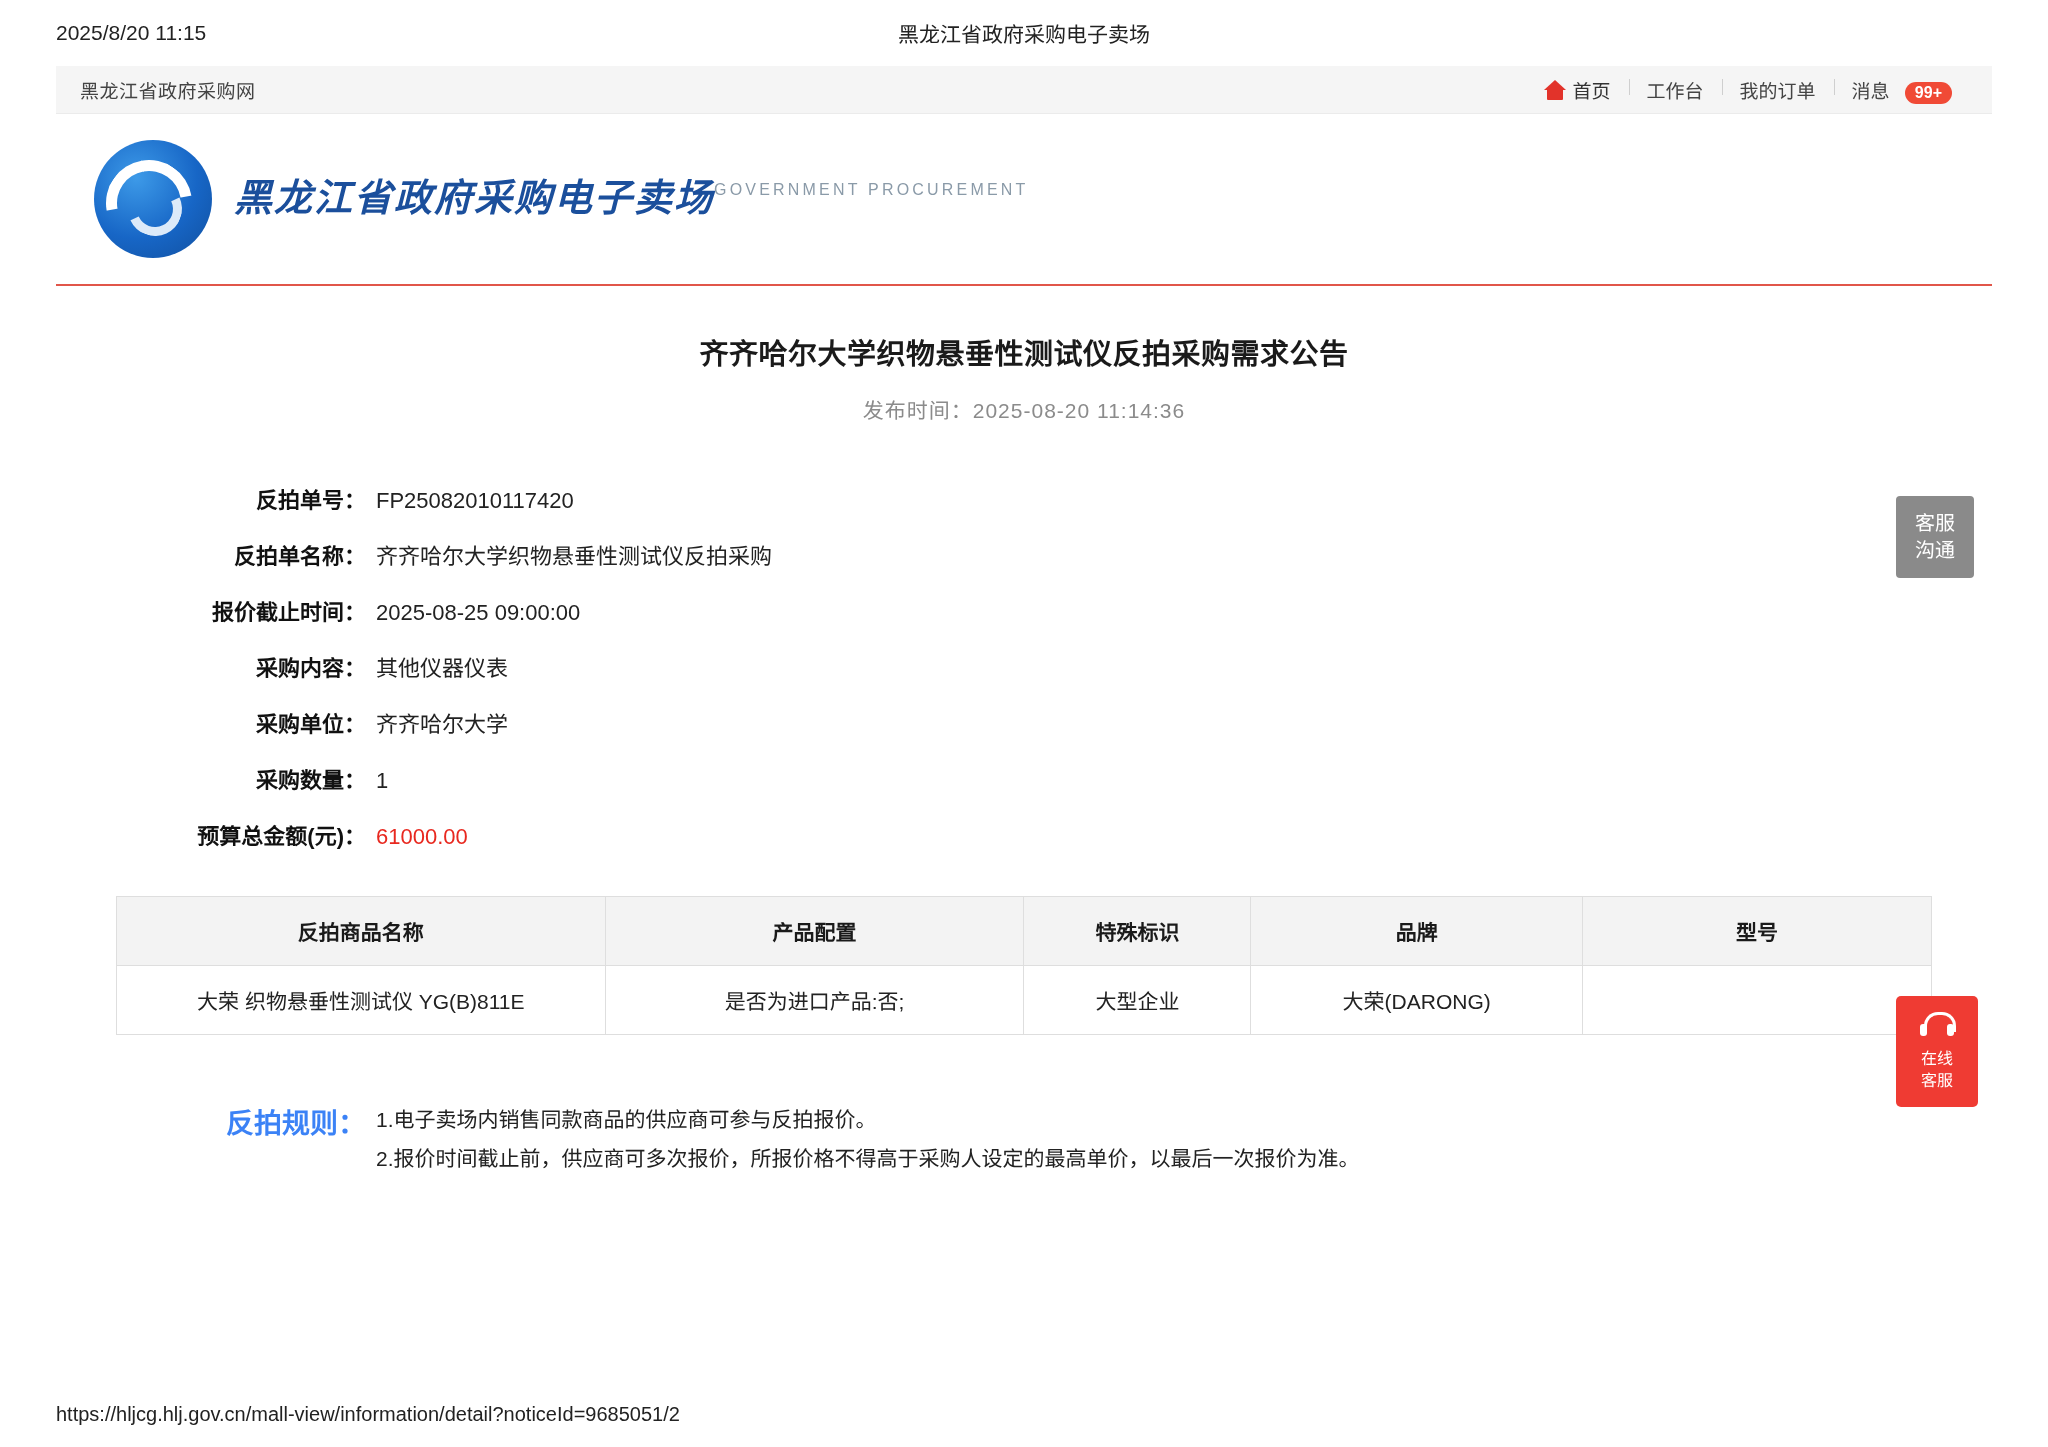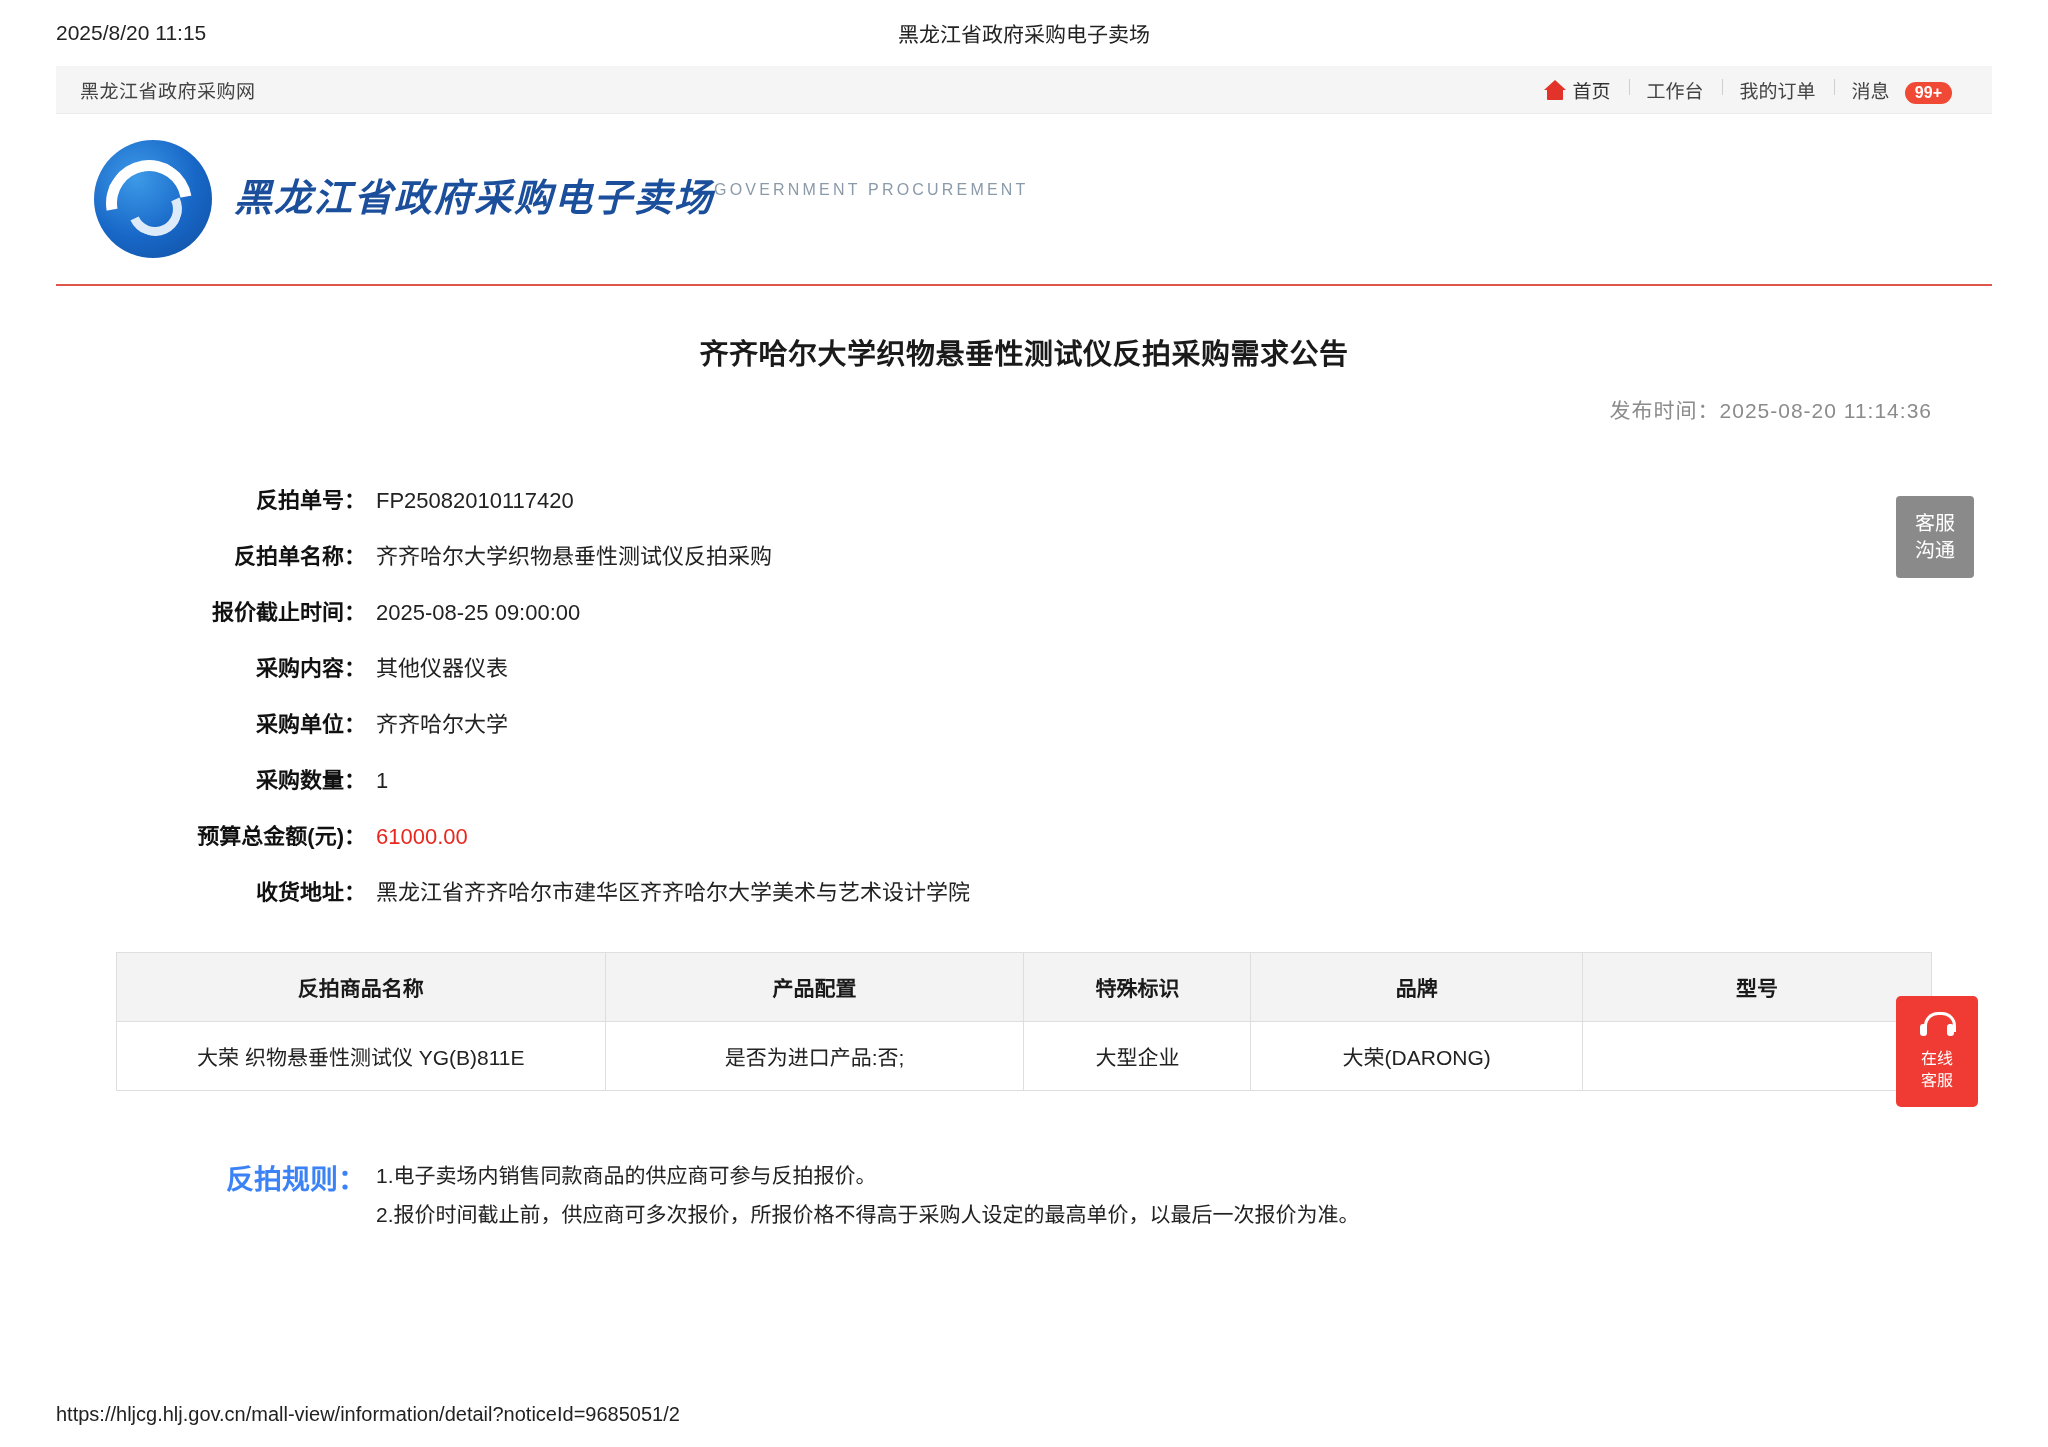--- a/index.html
+++ b/index.html
@@ -170,21 +170,21 @@
     position: relative;
   }
   .doc-title {
     text-align: center;
     font-size: 29px;
     font-weight: bold;
     color: #1a1a1a;
     letter-spacing: .5px;
   }
   .doc-subtitle {
-    text-align: right;
+    text-align: center;
     font-size: 21px;
     color: #8b8b8b;
     margin-top: 22px;
     letter-spacing: 1px;
   }
 
   .fields { margin-top: 58px; }
   .field-row {
     display: flex;
     align-items: baseline;
@@ -379,24 +379,20 @@
         <div class="field-label">采购单位：</div>
         <div class="field-value">齐齐哈尔大学</div>
       </div>
       <div class="field-row">
         <div class="field-label">采购数量：</div>
         <div class="field-value">1</div>
       </div>
       <div class="field-row">
         <div class="field-label">预算总金额(元)：</div>
         <div class="field-value amount">61000.00</div>
-      </div>
-      <div class="field-row">
-        <div class="field-label">收货地址：</div>
-        <div class="field-value">黑龙江省齐齐哈尔市建华区齐齐哈尔大学美术与艺术设计学院</div>
       </div>
     </div>
 
     <table class="goods">
       <thead>
         <tr>
           <th style="width:28%">反拍商品名称</th>
           <th style="width:24%">产品配置</th>
           <th style="width:13%">特殊标识</th>
           <th style="width:19%">品牌</th>

